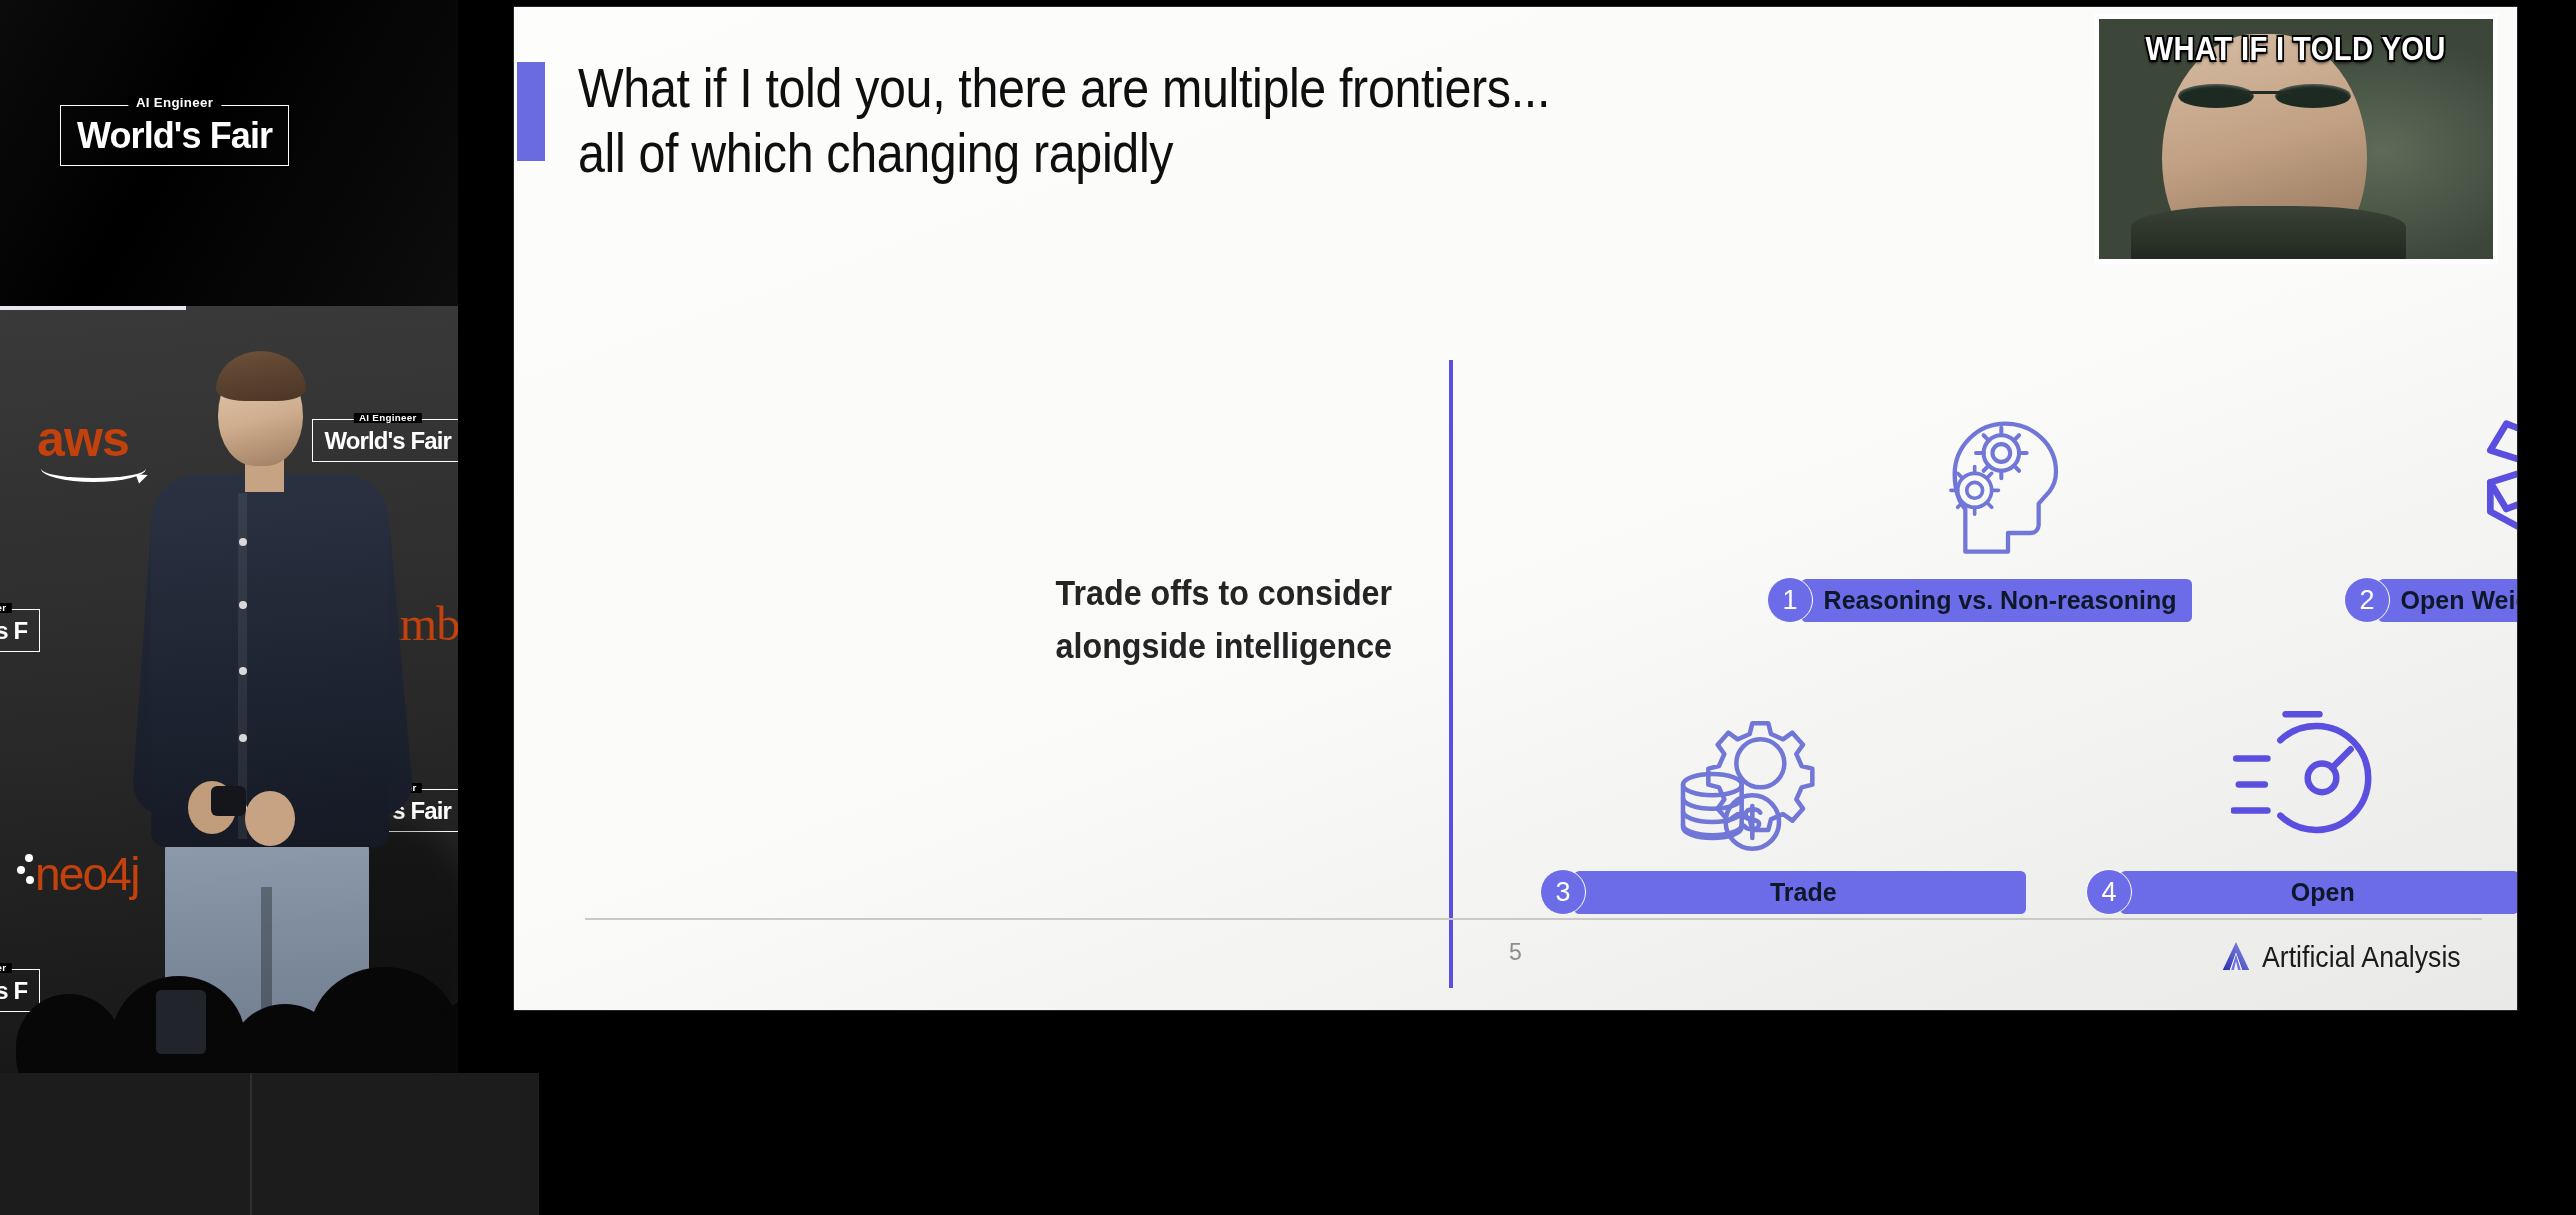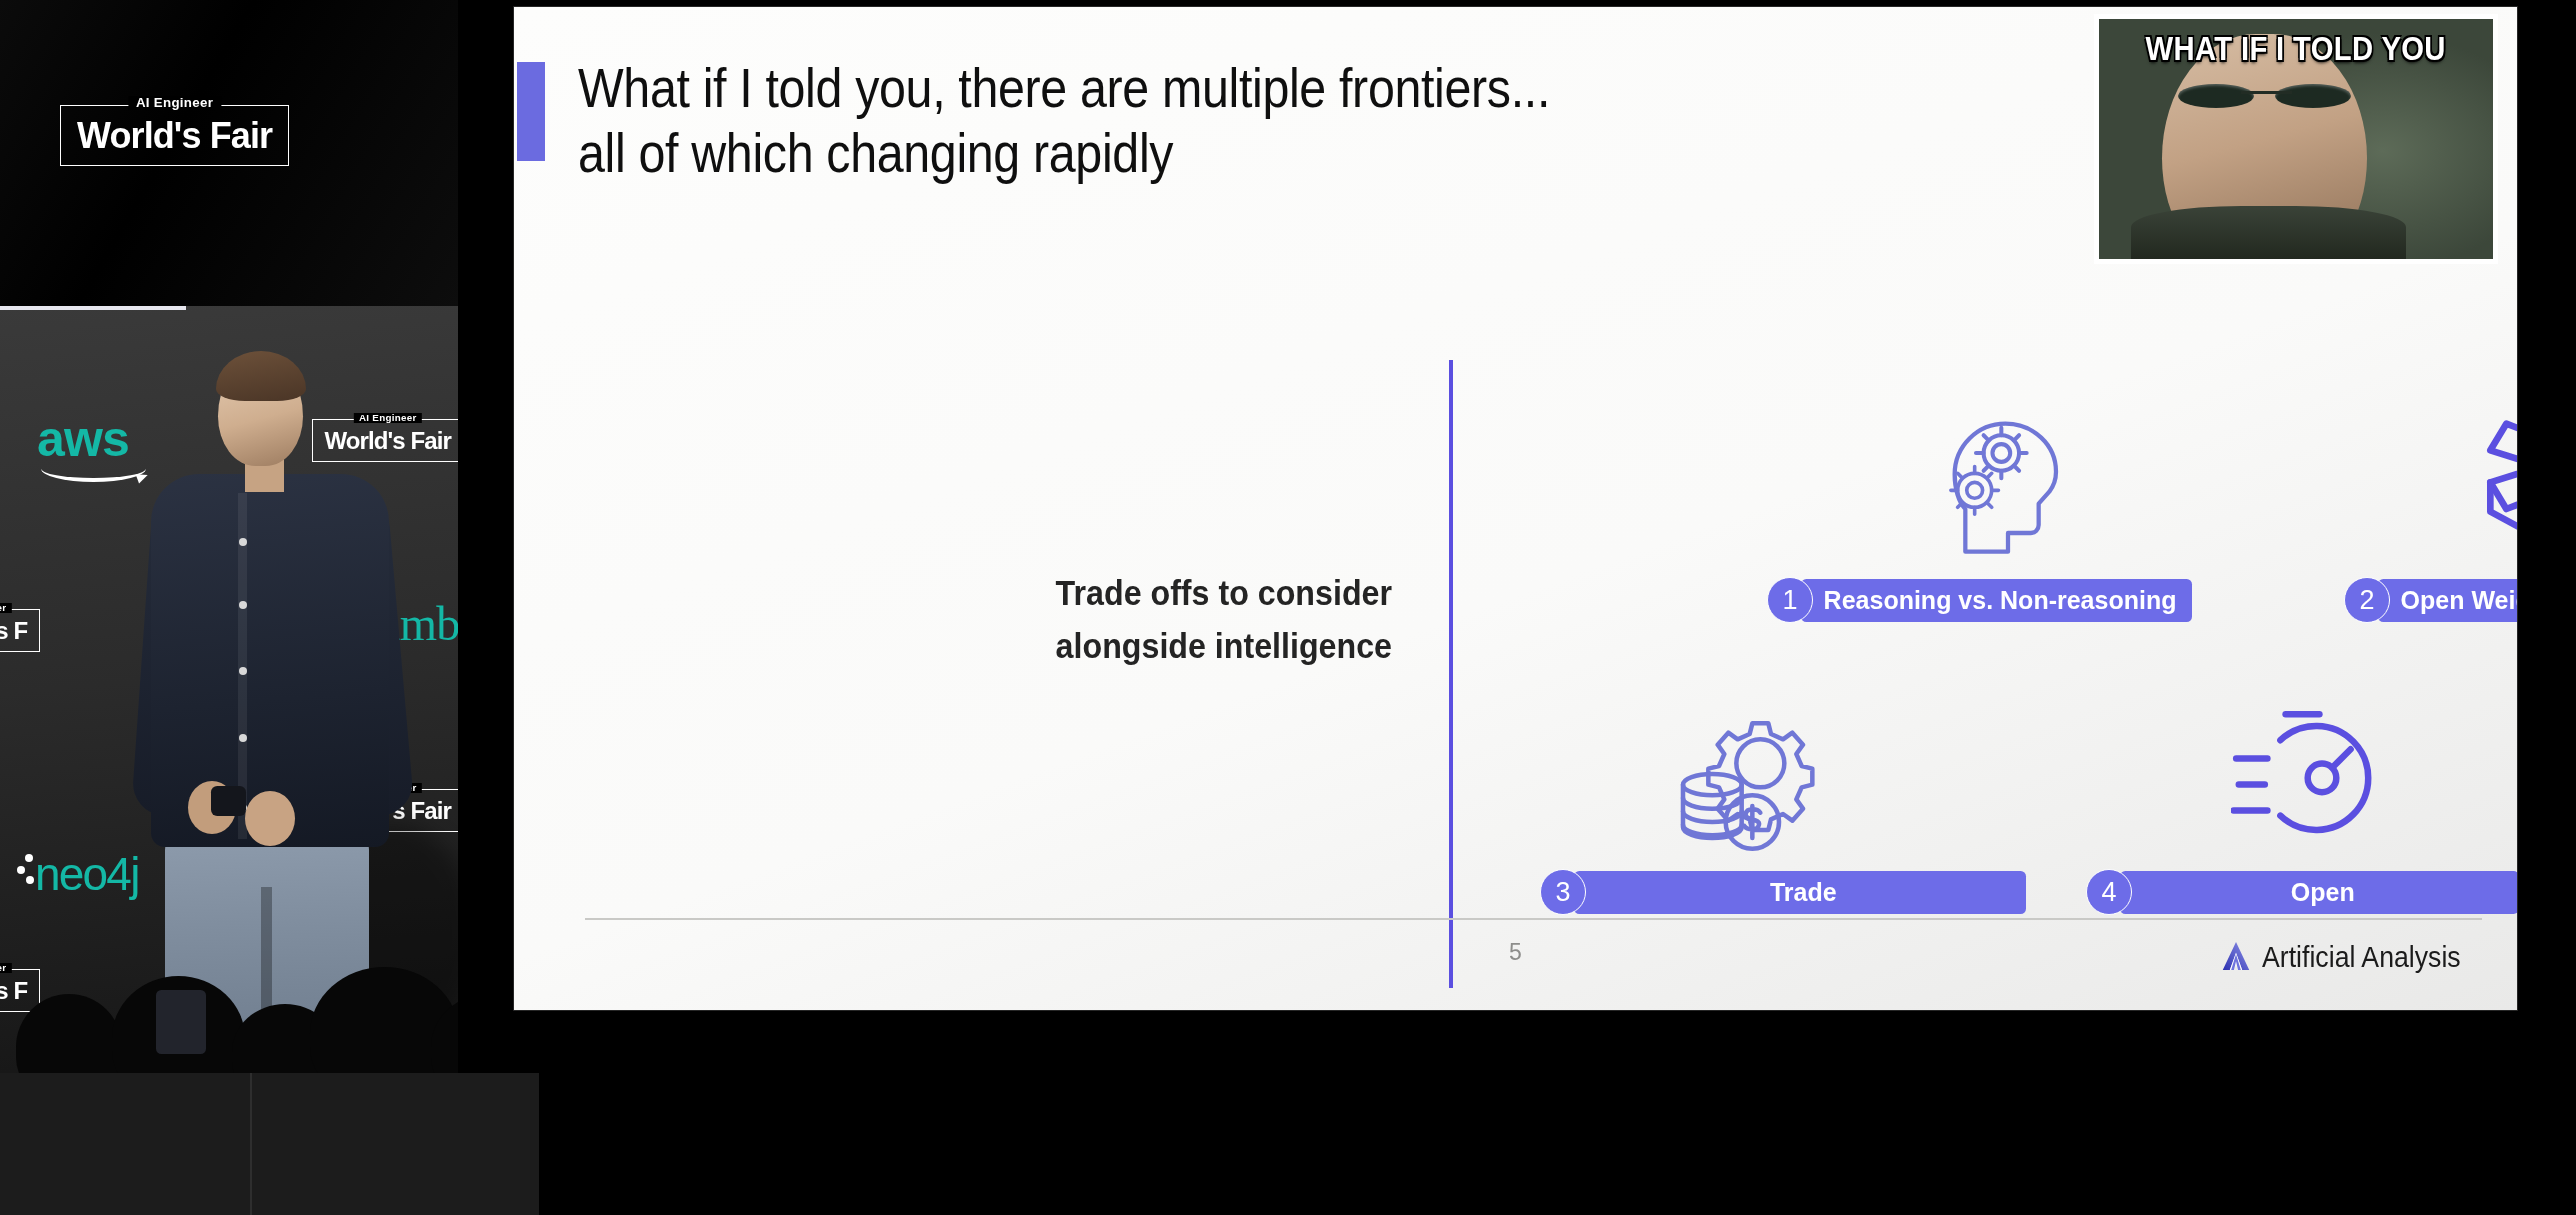--- a/index.html
+++ b/index.html
@@ -195,21 +195,21 @@
     justify-content: center;
     font-weight: 400;
     flex: 0 0 auto;
   }
   .pill-body {
     position: relative;
     margin-left: -12.4px;
     height: 43px;
     border-radius: 5.3px;
     background: #6d6ce8;
-    color: #ffffff;
+    color: #0f172a;
     font-size: 25px;
     font-weight: 700;
     display: flex;
     align-items: center;
     box-sizing: border-box;
     padding: 0 16px 0 23px;
     white-space: nowrap;
   }
   .pill-body.centered { justify-content: center; }
 
@@ -309,21 +309,21 @@
     letter-spacing: -0.9px;
     line-height: 1;
     white-space: nowrap;
   }
   .wf-logo.small .wf-box { padding: 9px 11.5px 8px; }
   .wf-logo.small .wf-kicker { font-size: 9.8px; top: -7px; padding: 0 5.3px; }
   .wf-logo.small .wf-main { font-size: 24px; }
 
   .sponsor {
     position: absolute;
-    color: #14b8a6;
+    color: #c2410c;
     white-space: nowrap;
   }
   .aws-logo { font-size: 50px; font-weight: 700; letter-spacing: -0.9px; position: relative; }
   .aws-smile {
     position: absolute;
     left: 3.5px; bottom: -14px;
     width: 105px; height: 23px;
     border-bottom: 4.4px solid #fff;
     border-radius: 0 0 60% 60%;
   }

